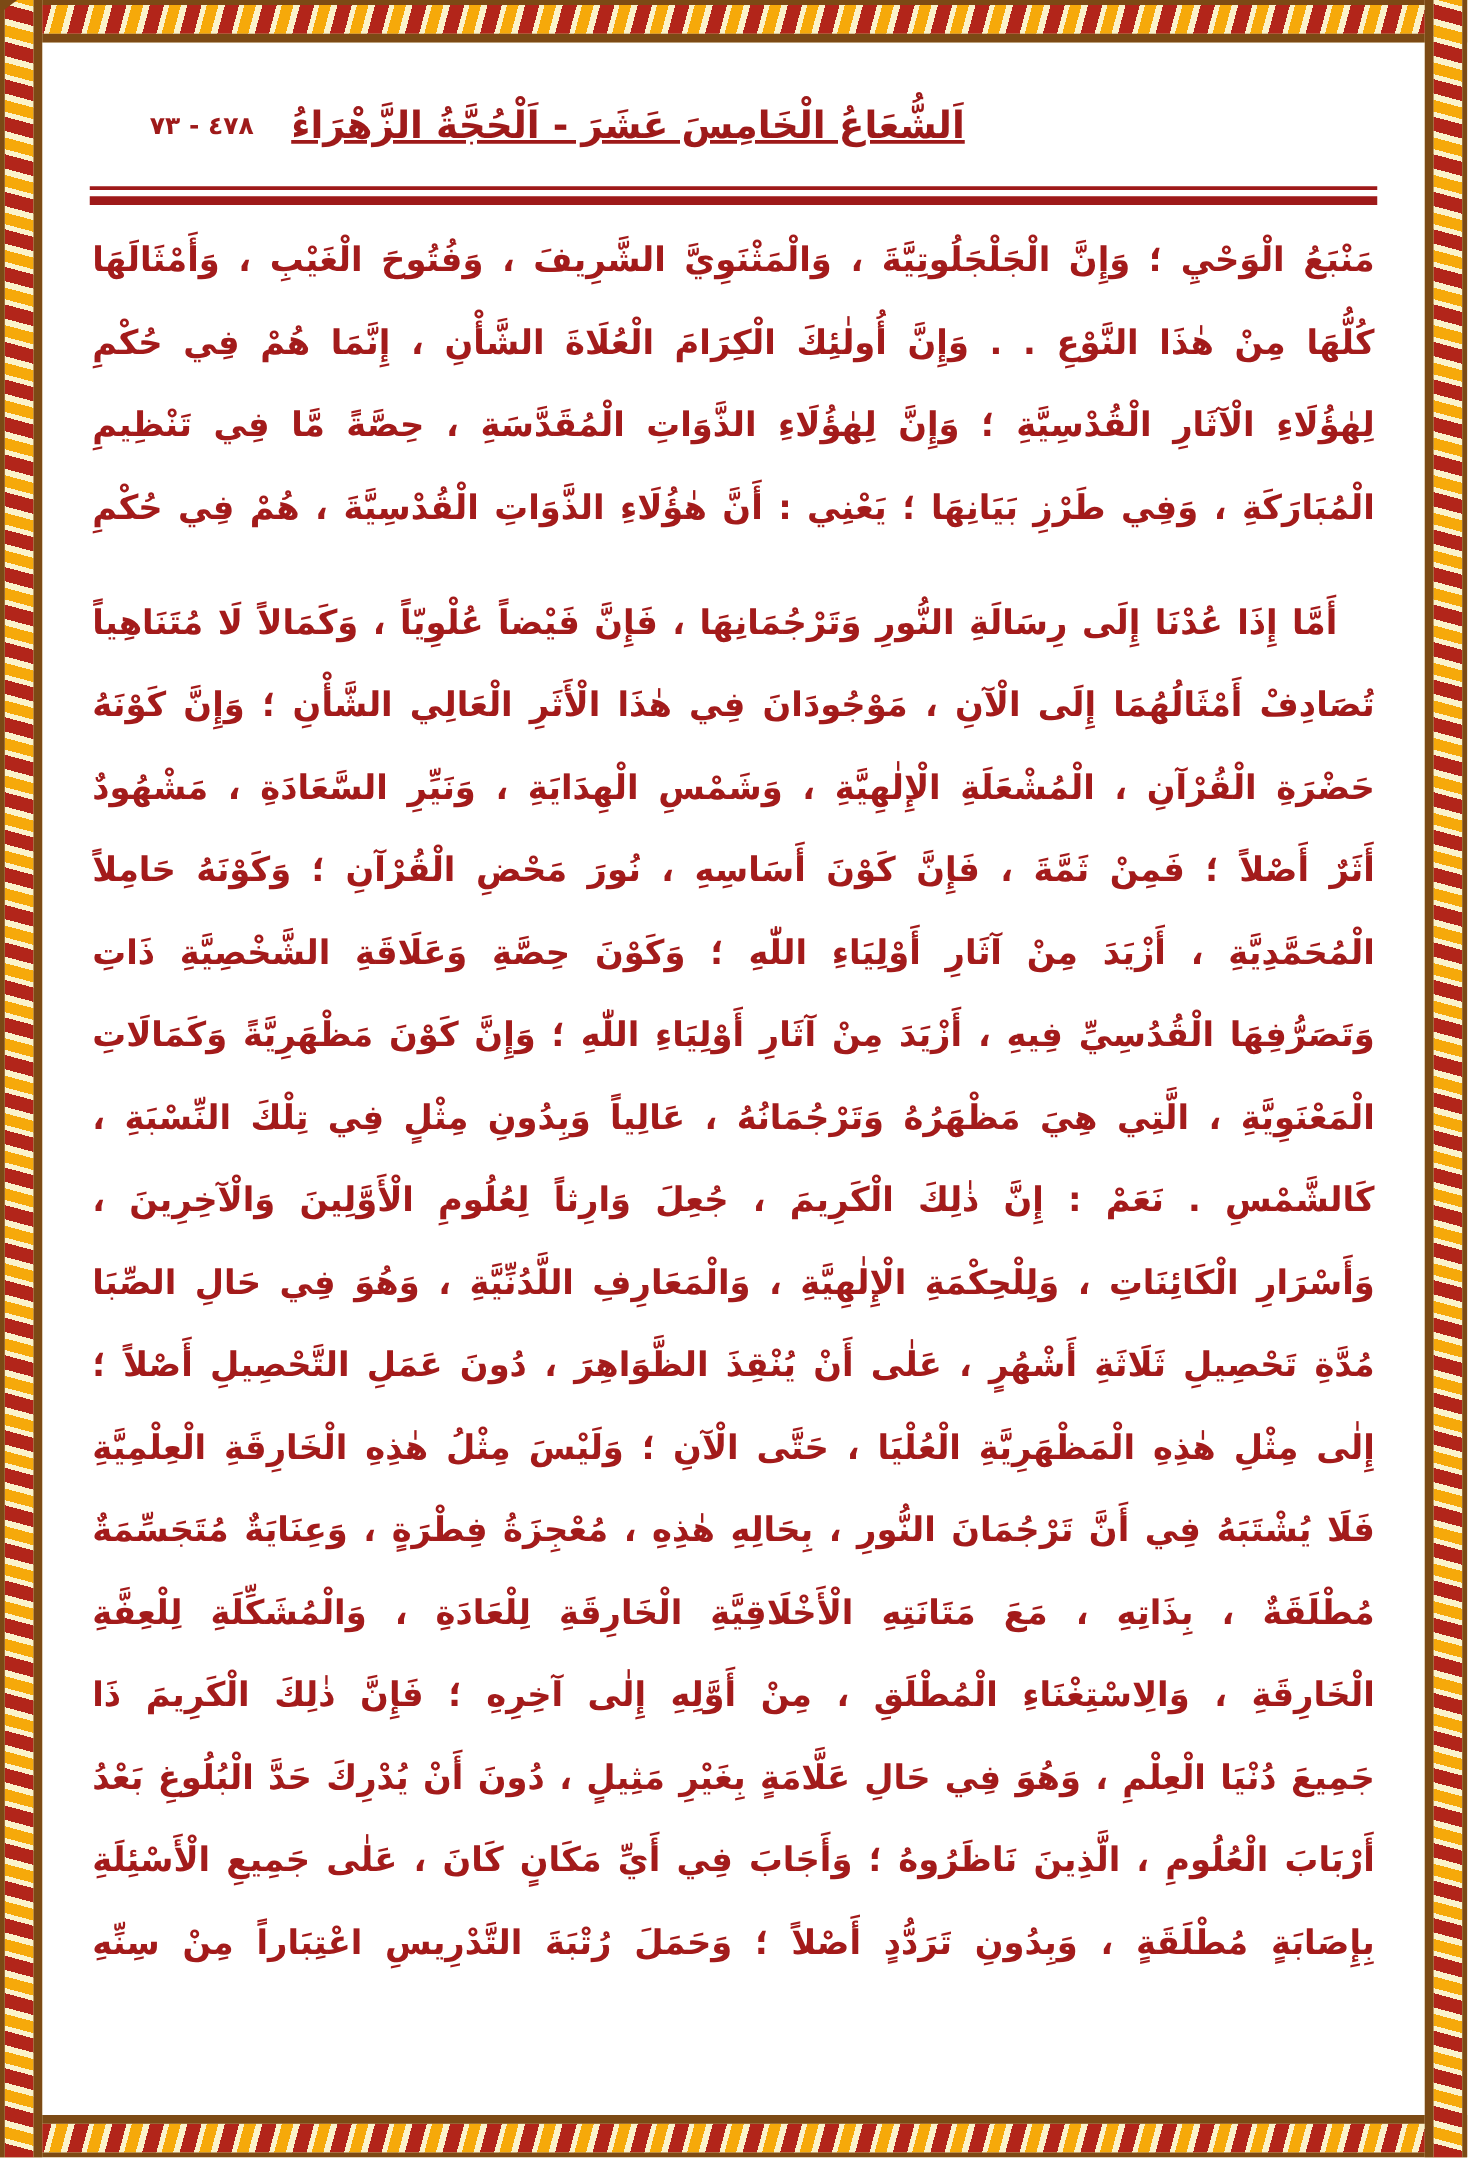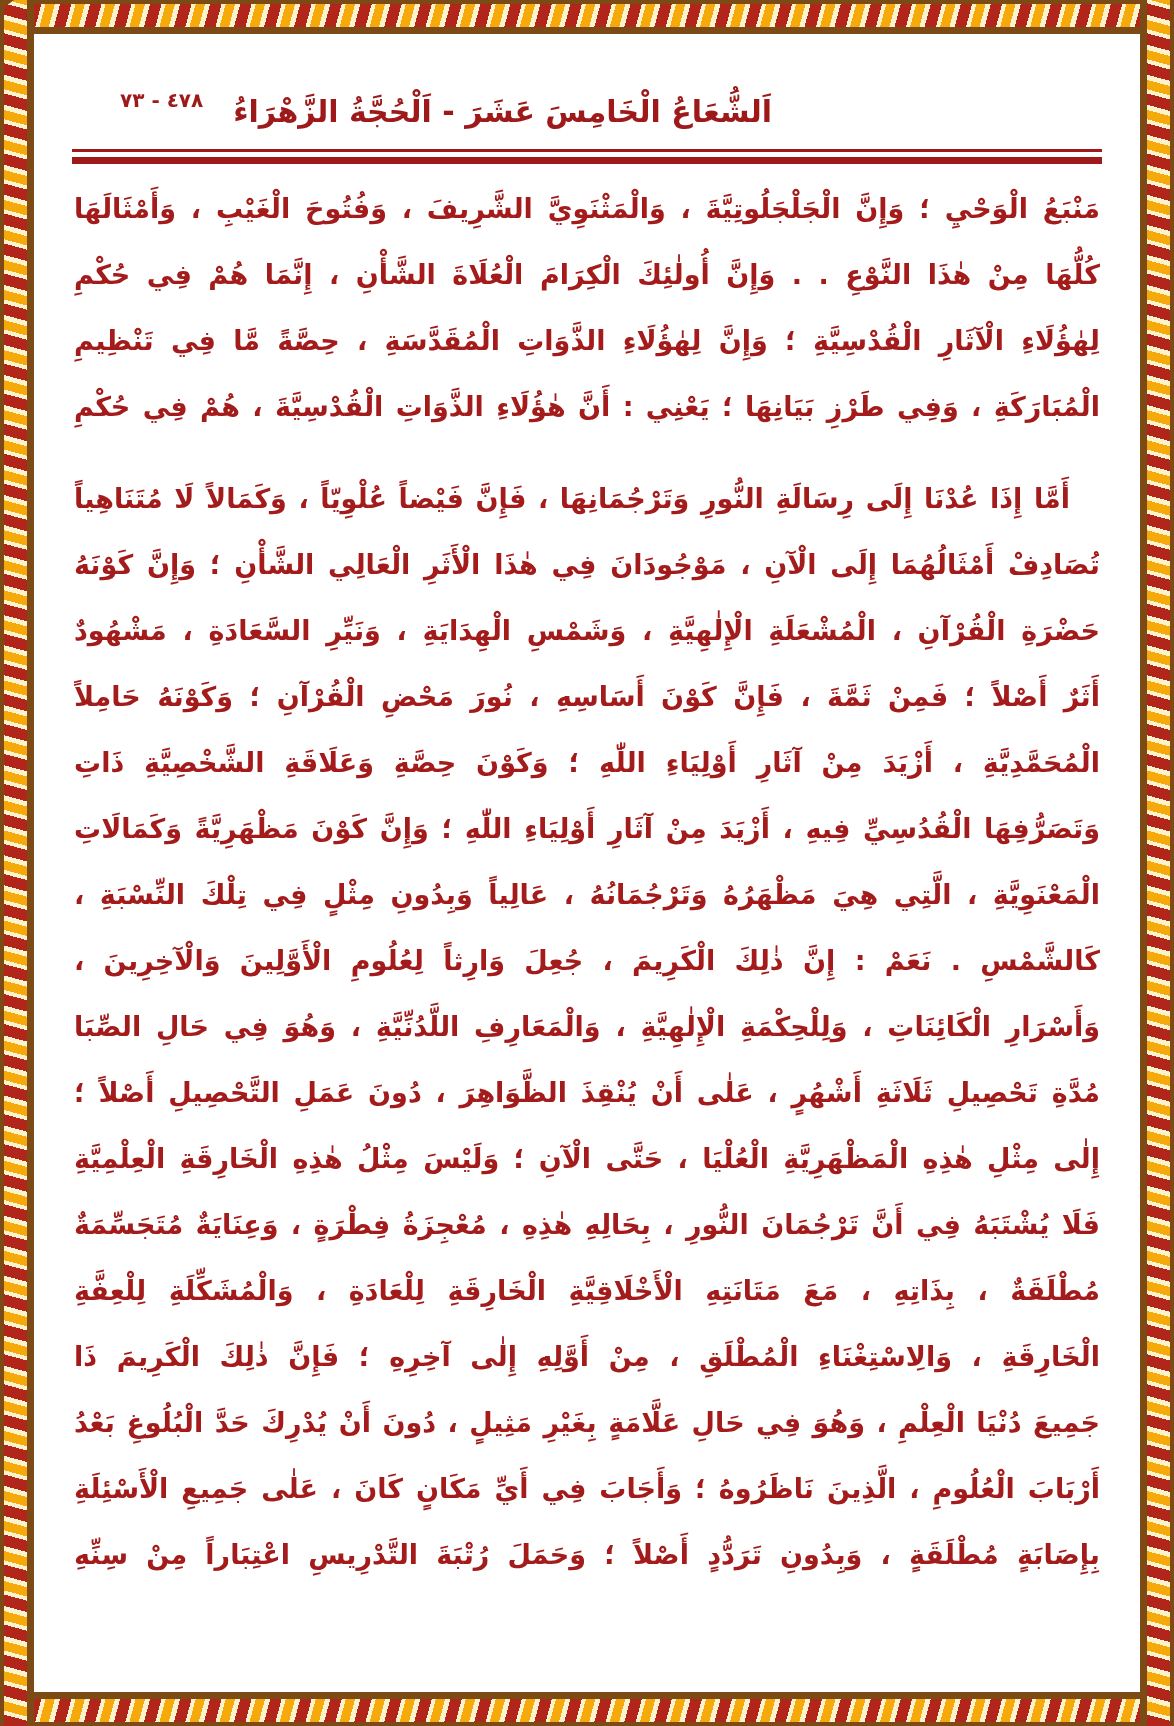--- a/index.html
+++ b/index.html
@@ -28,22 +28,22 @@
     position:absolute;top:-2px;left:-2px;width:0;height:0;
     border-top:16px solid #7C4A15;border-right:16px solid transparent;
     transform:rotate(8deg);z-index:3;
   }
   
   .page-header{
     position:absolute;top:74px;left:72px;right:72px;height:52px;
     color:#9E1A1A;font-weight:bold;
   }
   .header-title{
-    position:absolute;top:12px;right:330px;left:330px;text-align:right;
-    font-size:30px;line-height:52px;white-space:nowrap;
+    position:absolute;top:1px;right:330px;left:330px;text-align:right;
+    font-size:30px;line-height:52px;white-space:nowrap;text-decoration:underline;
   }
   .header-pagenum{
     position:absolute;top:0;left:48px;
     font-size:20px;line-height:52px;white-space:nowrap;direction:rtl;
   }
   .rule-thin{
     position:absolute;top:149px;left:72px;right:72px;height:3px;background:#9E1A1A;
   }
   .rule-thick{
     position:absolute;top:157px;left:72px;right:72px;height:7px;background:#9E1A1A;

